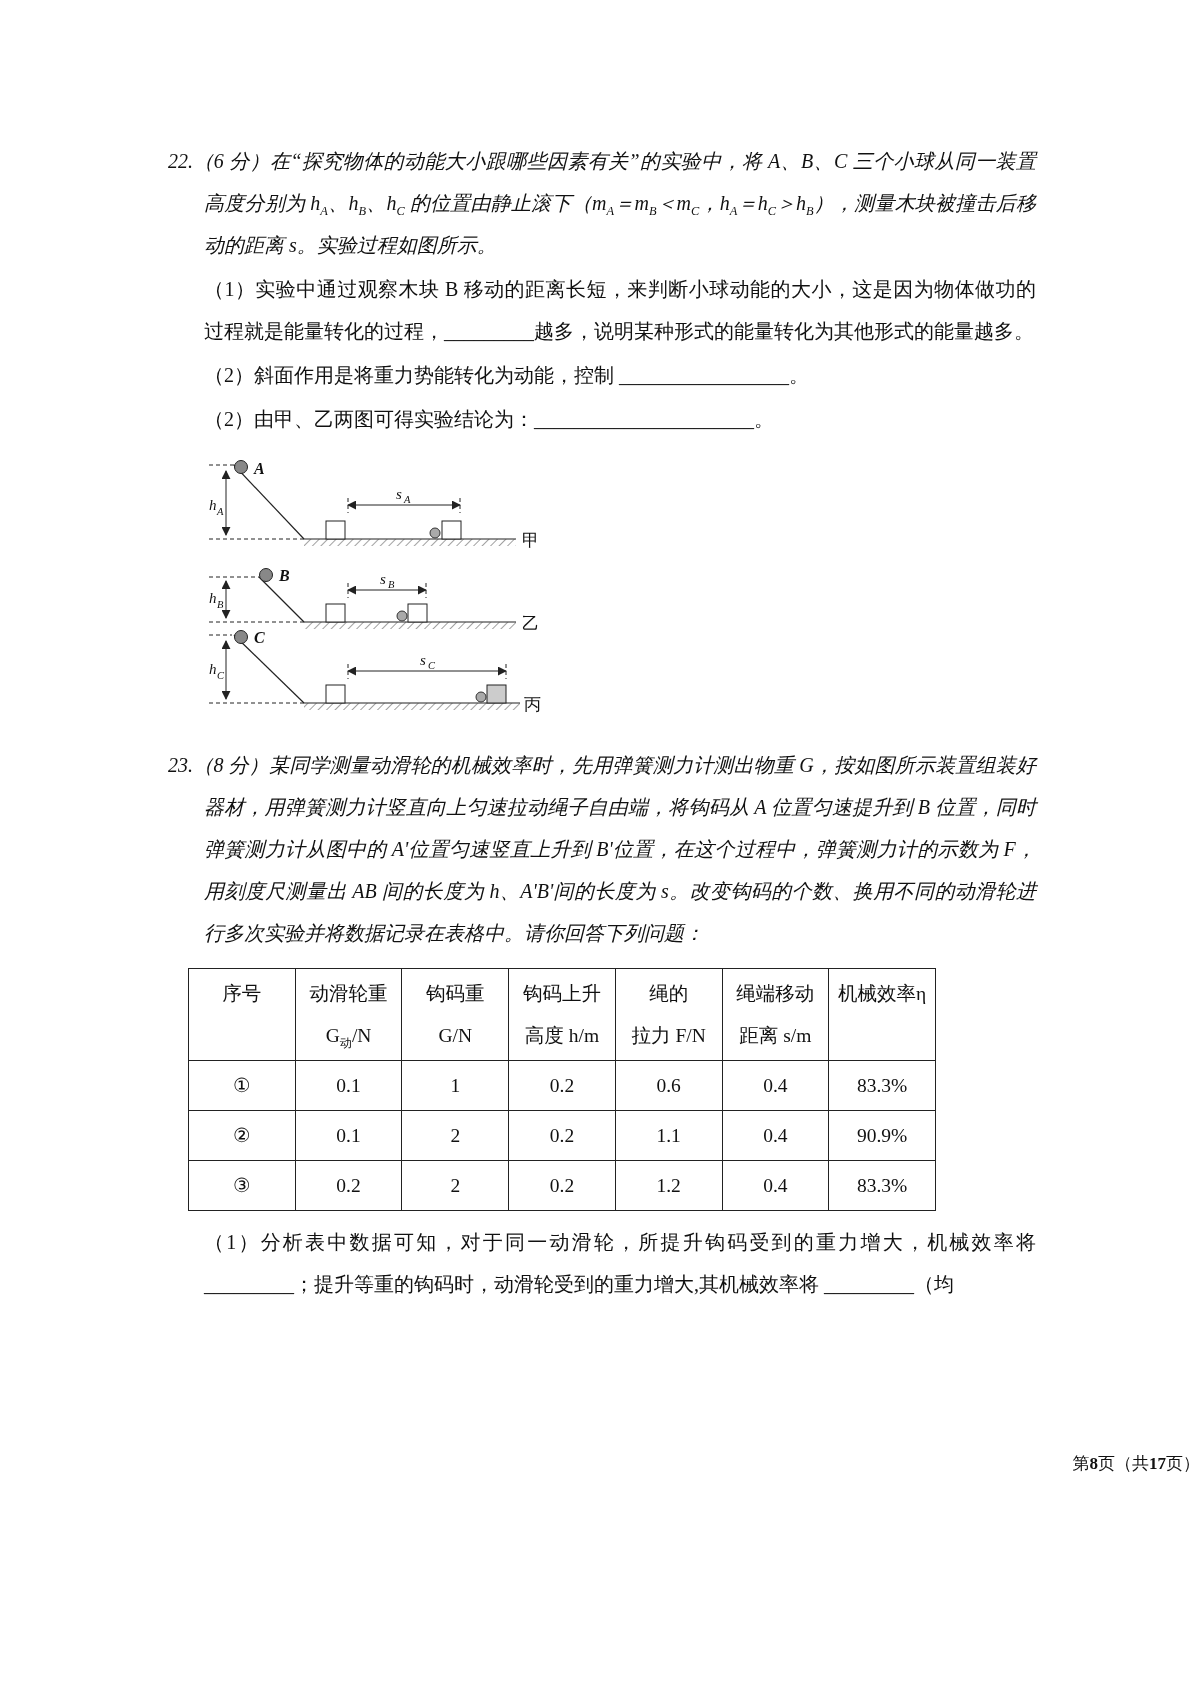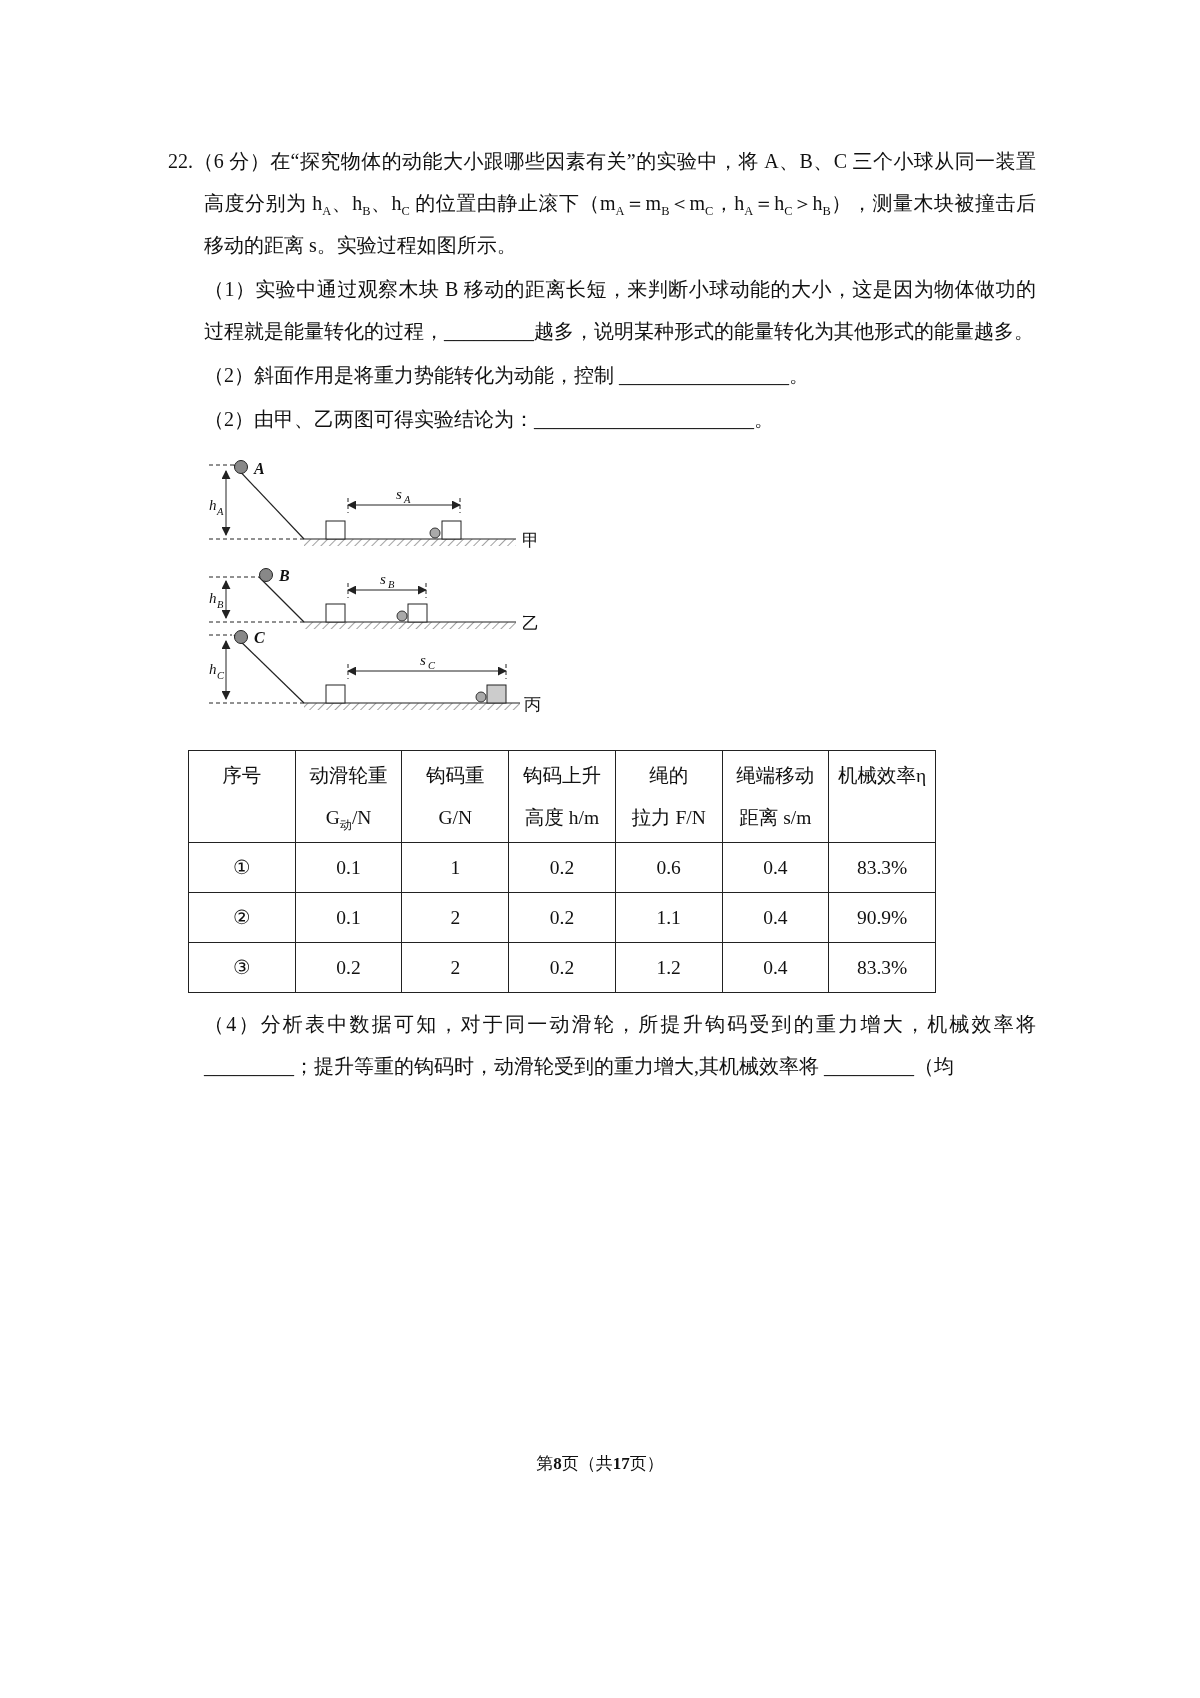--- a/index.html
+++ b/index.html
@@ -7,21 +7,21 @@
   body {
     width:1200px; height:1698px; position:relative; overflow:hidden;
     font-family:"Liberation Serif","DejaVu Serif",serif;
     color:#111;
   }
   .content {
     position:absolute; left:168px; top:140px; width:868px;
     font-size:20px; line-height:2.1; text-align:justify;
   }
   p { margin:0 0 2px 0; }
-  .q-stem { padding-left:36px; text-indent:-36px; }
+  .q-stem { padding-left:36px; text-indent:-36px;font-style:italic; }
   .q-sub  { margin-left:36px; }
   sub { font-size:0.62em; }
   b { font-weight:bold; }
 
   .figure-wrap { margin:10px 0 8px 36px; }
   .sv-line { stroke:#222; stroke-width:1.2; fill:none; }
   .sv-thin { stroke:#222; stroke-width:1; fill:none; }
   .sv-dash { stroke:#222; stroke-width:1; stroke-dasharray:4 3; fill:none; }
   svg text { fill:#111; font-family:"Liberation Serif","DejaVu Serif",serif; }
   .var { font-style:italic; font-size:15px; }
@@ -33,21 +33,21 @@
     border-collapse:collapse; table-layout:fixed; width:748px;
     margin:14px 0 10px 20px; font-size:19.5px; text-align:center; line-height:1.3;
   }
   .data-table th, .data-table td { border:1.3px solid #222; font-weight:normal; padding:0; }
   .data-table th { height:92px; }
   .data-table td { height:50px; }
   .hl { height:42px; line-height:42px; }
 
   .footer {
     position:absolute; top:1452px; left:0; width:100%;
-    text-align:center; font-size:17px;
+    text-align:right; font-size:17px;
   }
 </style>
 </head>
 <body>
 
 <div class="content">
 
   <p class="q-stem">22.（6 分）在“探究物体的动能大小跟哪些因素有关”的实验中，将 A、B、C 三个小球从同一装置高度分别为 h<sub>A</sub>、h<sub>B</sub>、h<sub>C</sub> 的位置由静止滚下（m<sub>A</sub>＝m<sub>B</sub>＜m<sub>C</sub>，h<sub>A</sub>＝h<sub>C</sub>＞h<sub>B</sub>），测量木块被撞击后移动的距离 s。实验过程如图所示。</p>
   <p class="q-sub">（1）实验中通过观察木块 B 移动的距离长短，来判断小球动能的大小，这是因为物体做功的过程就是能量转化的过程，_________越多，说明某种形式的能量转化为其他形式的能量越多。</p>
   <p class="q-sub">（2）斜面作用是将重力势能转化为动能，控制 _________________。</p>
@@ -125,20 +125,21 @@
         <line class="sv-thin" x1="144" y1="221" x2="302" y2="221" marker-start="url(#arr)" marker-end="url(#arr)"></line>
         <text x="216" y="215" class="var">s</text>
         <text x="224" y="219" class="varsub">C</text>
         <circle cx="277" cy="247" r="5" fill="#aaa" stroke="#333"></circle>
         <rect x="283" y="235" width="19" height="18" fill="#ccc" stroke="#222"></rect>
         <text x="320" y="260" class="cn-label">丙</text>
       </g>
     </svg>
   </div>
 
+  <p class="q-stem">23.（8 分）某同学测量动滑轮的机械效率时，先用弹簧测力计测出物重 G，按如图所示装置组装好器材，用弹簧测力计竖直向上匀速拉动绳子自由端，将钩码从 A 位置匀速提升到 B 位置，同时弹簧测力计从图中的 A'位置匀速竖直上升到 B'位置，在这个过程中，弹簧测力计的示数为 F，用刻度尺测量出 AB 间的长度为 h、A'B'间的长度为 s。改变钩码的个数、换用不同的动滑轮进行多次实验并将数据记录在表格中。请你回答下列问题：</p>
 
   <table class="data-table">
     <thead>
       <tr>
         <th>
           <div class="hl">序号</div>
           <div class="hl"></div>
         </th>
         <th>
           <div class="hl">动滑轮重</div>
@@ -190,17 +191,17 @@
         <td>0.2</td>
         <td>2</td>
         <td>0.2</td>
         <td>1.2</td>
         <td>0.4</td>
         <td>83.3%</td>
       </tr>
     </tbody>
   </table>
 
-  <p class="q-sub">（4）分析表中数据可知，对于同一动滑轮，所提升钩码受到的重力增大，机械效率将 _________；提升等重的钩码时，动滑轮受到的重力增大,其机械效率将 _________（均</p>
+  <p class="q-sub">（1）分析表中数据可知，对于同一动滑轮，所提升钩码受到的重力增大，机械效率将 _________；提升等重的钩码时，动滑轮受到的重力增大,其机械效率将 _________（均</p>
 
 </div>
 
 <div class="footer">第<b>8</b>页（共<b>17</b>页）</div>
 
 </body></html>

